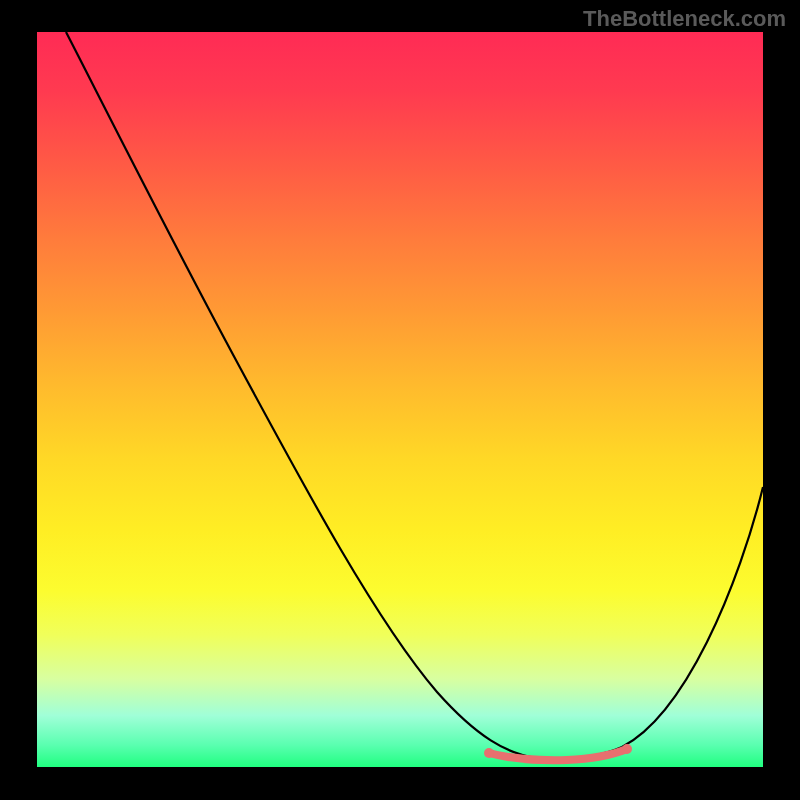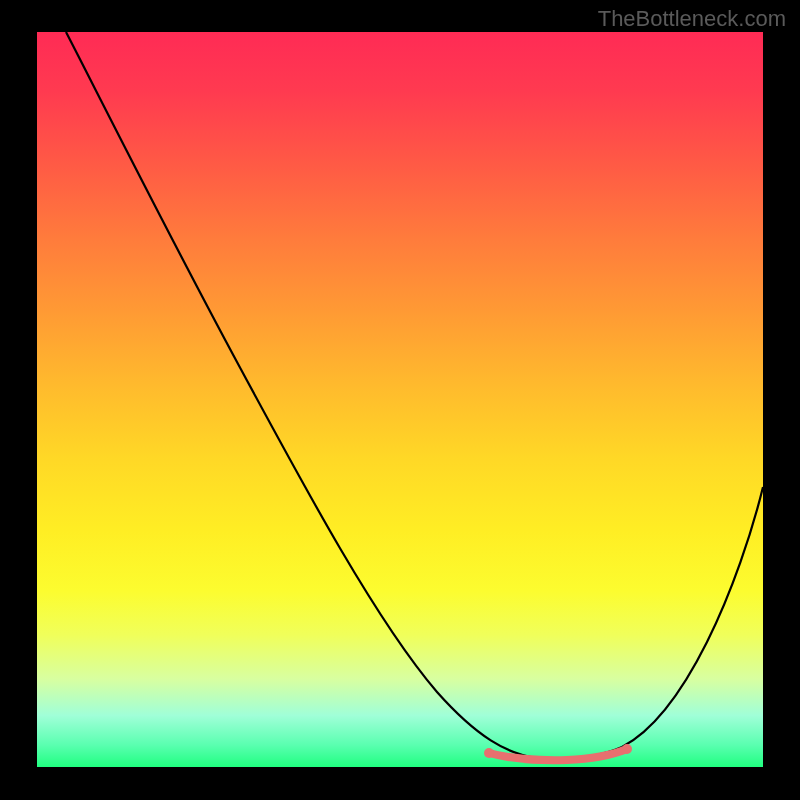--- a/index.html
+++ b/index.html
@@ -9,21 +9,21 @@
     background: #000;
     position: relative;
     font-family: Arial, sans-serif;
   }
   .watermark {
     position: absolute;
     top: 6px;
     right: 14px;
     color: #5a5a5a;
     font-size: 22px;
-    font-weight: 400;
+    font-weight: 700;
     z-index: 10;
   }
   .plot-area {
     position: absolute;
     left: 37px;
     top: 32px;
     width: 726px;
     height: 735px;
     overflow: hidden;
   }

